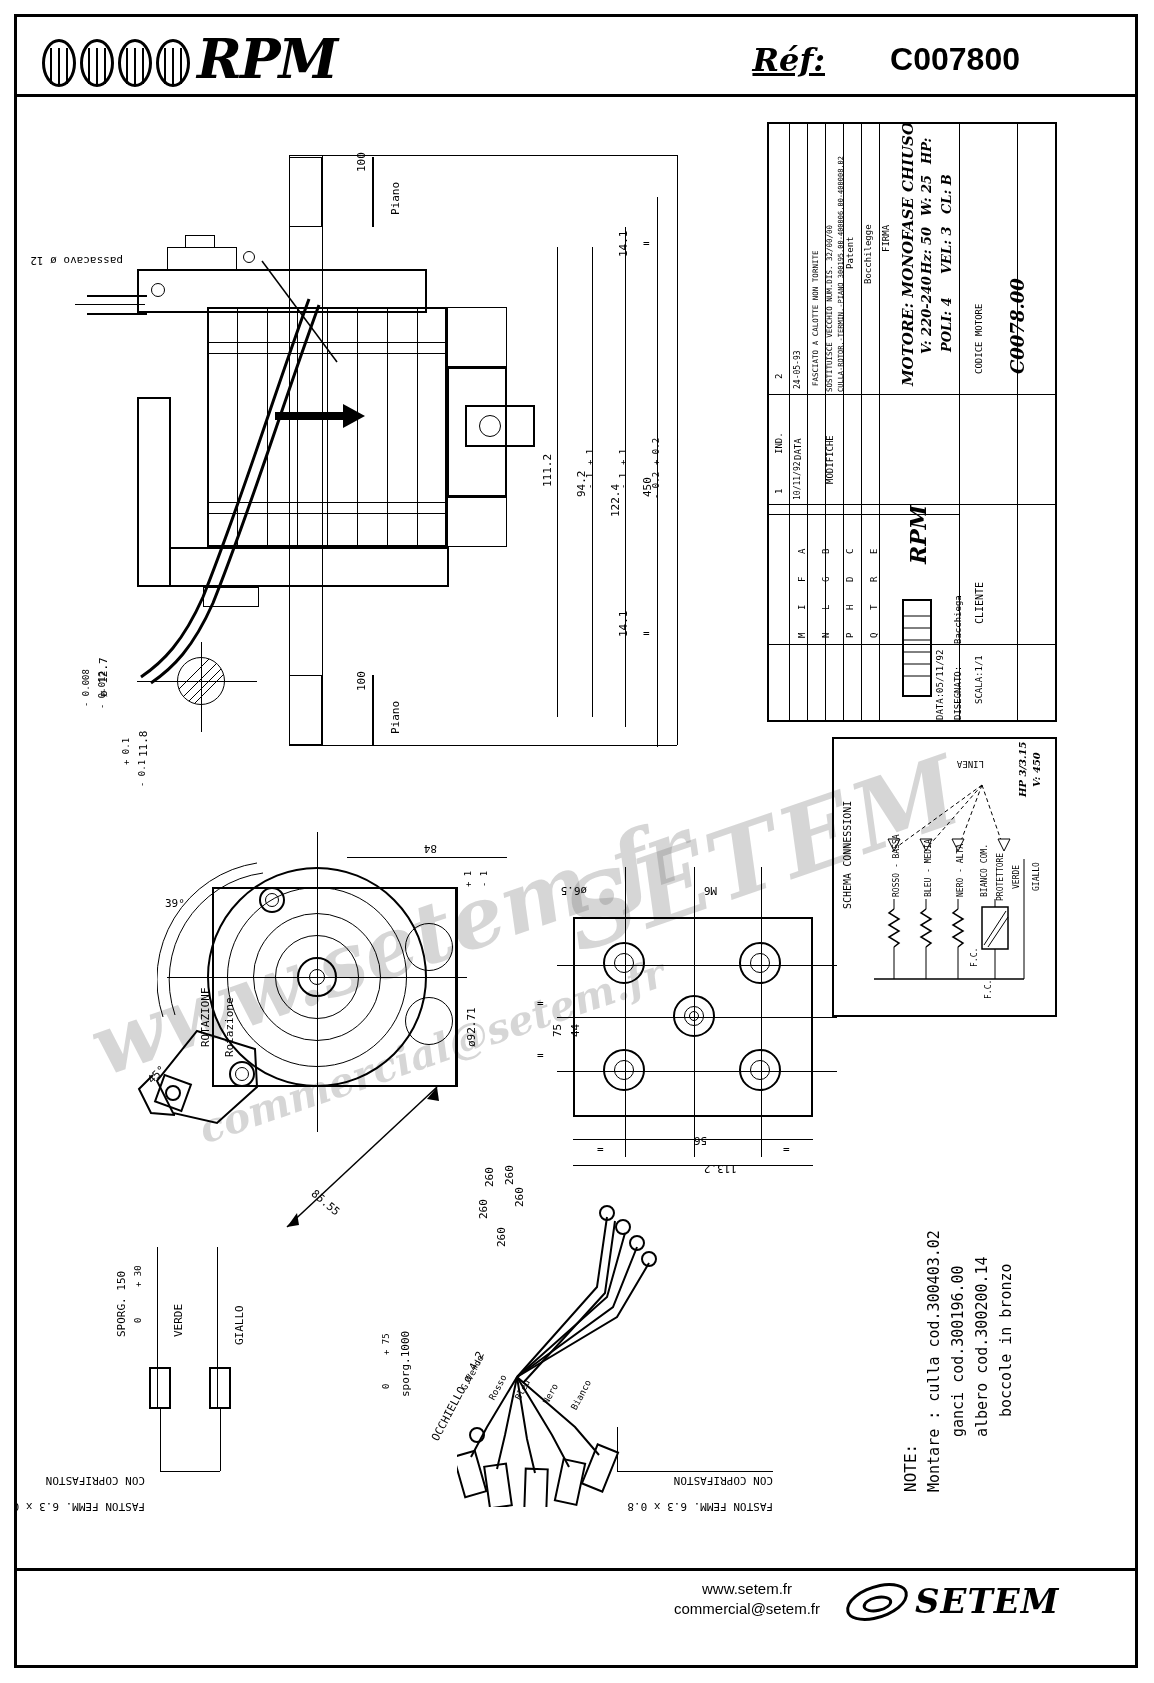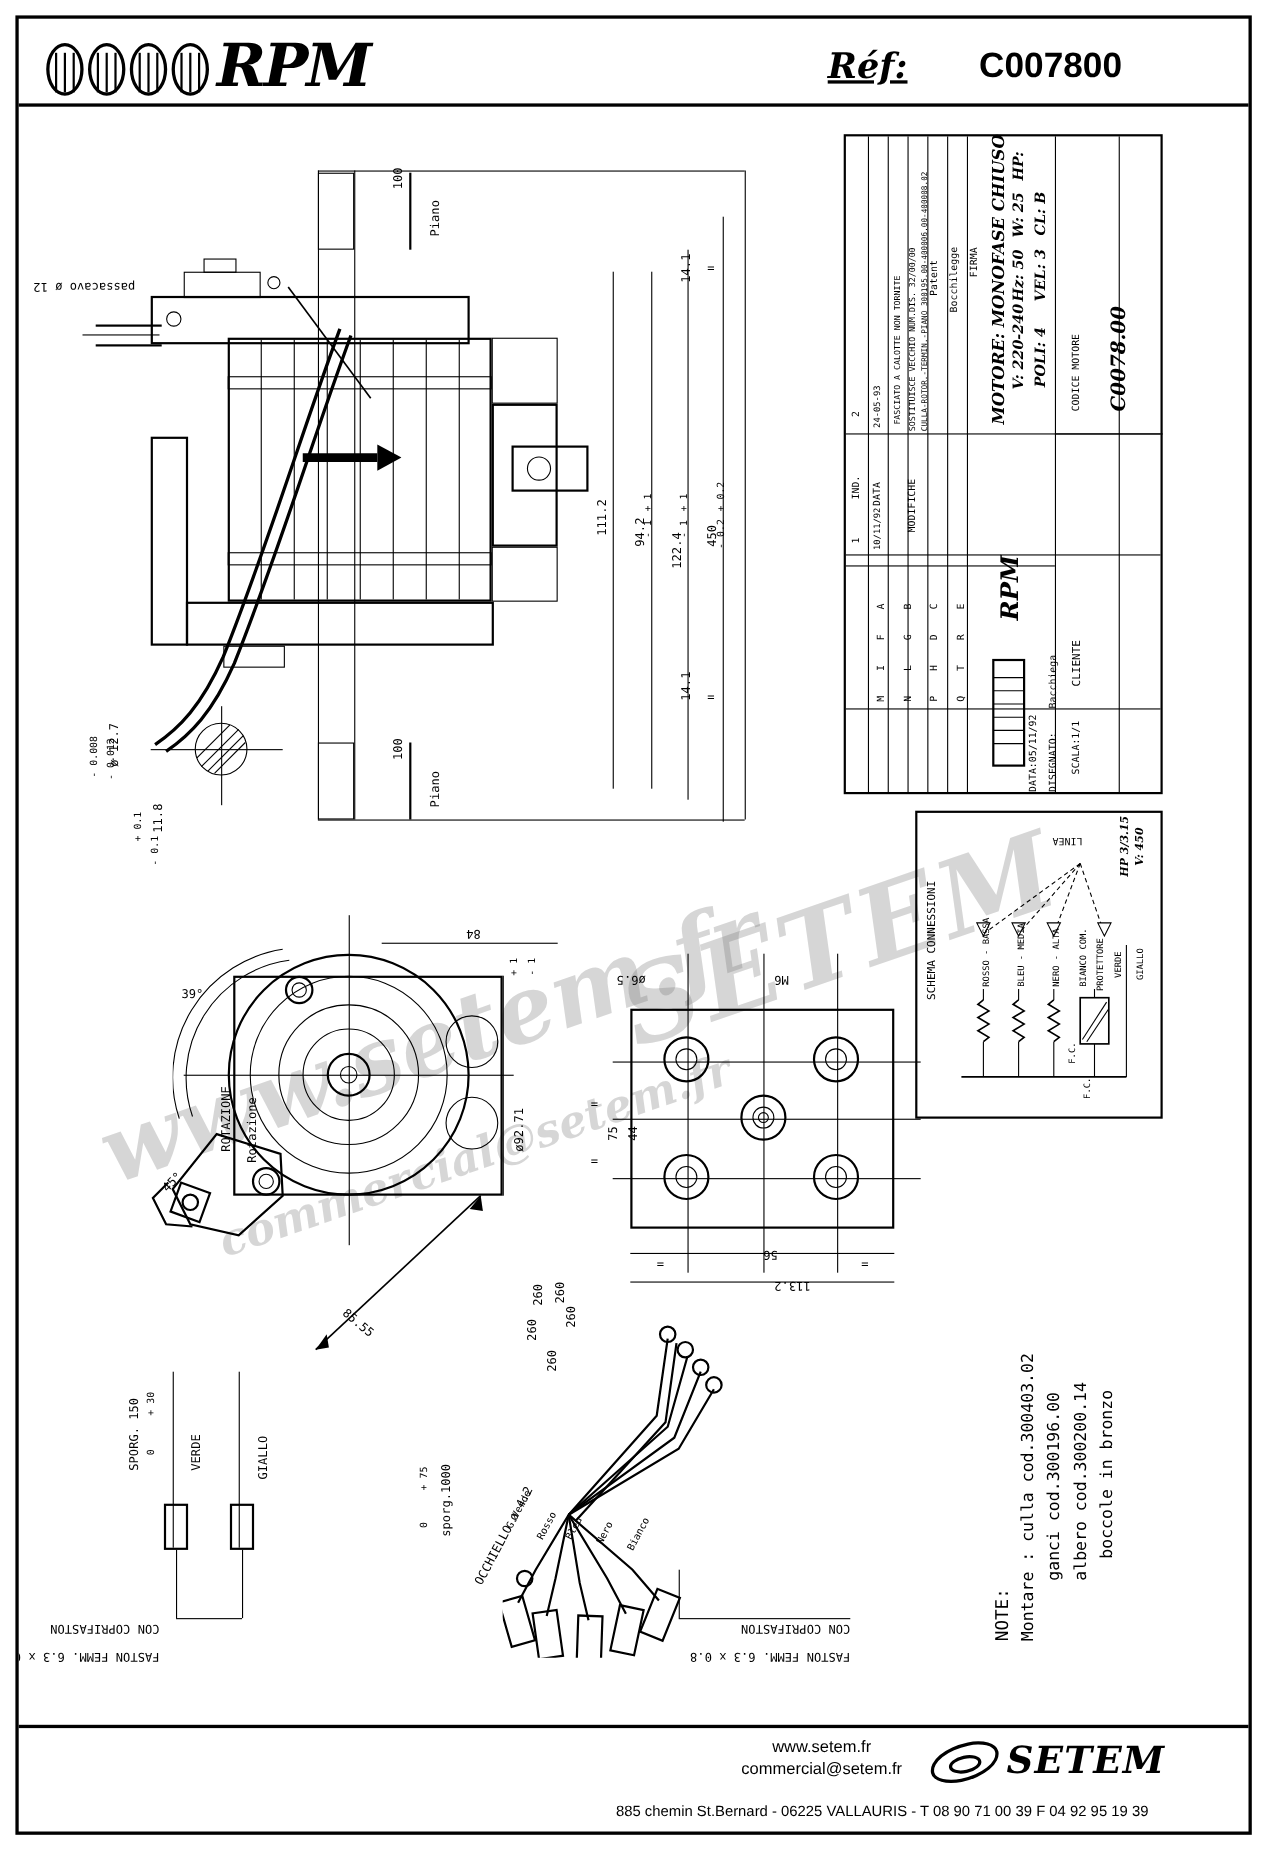--- a/index.html
+++ b/index.html
@@ -468,19 +468,18 @@
     <div class="t" style="left:956px;top:1340px;transform:rotate(-90deg);transform-origin:left top;font-size:15px;">albero cod.300200.14</div>
     <div class="t" style="left:980px;top:1320px;transform:rotate(-90deg);transform-origin:left top;font-size:15px;">boccole in bronzo</div>
 
   </div>
 
   <div class="ftr">
     <div class="ftr-mid">
       <div class="web">www.setem.fr</div>
       <div>commercial@setem.fr</div>
     </div>
-    <div class="ftr-addr">885 chemin St.Bernard  -  06225 VALLAURIS  -  T 08 90 71 00 39   F 04 92 95 19 39</div>
     <div class="setem-logo">
       <div class="setem-swoosh"></div>
       <div class="setem-word">SETEM</div>
     </div>
   </div>
 </div>
 
 </body></html>

